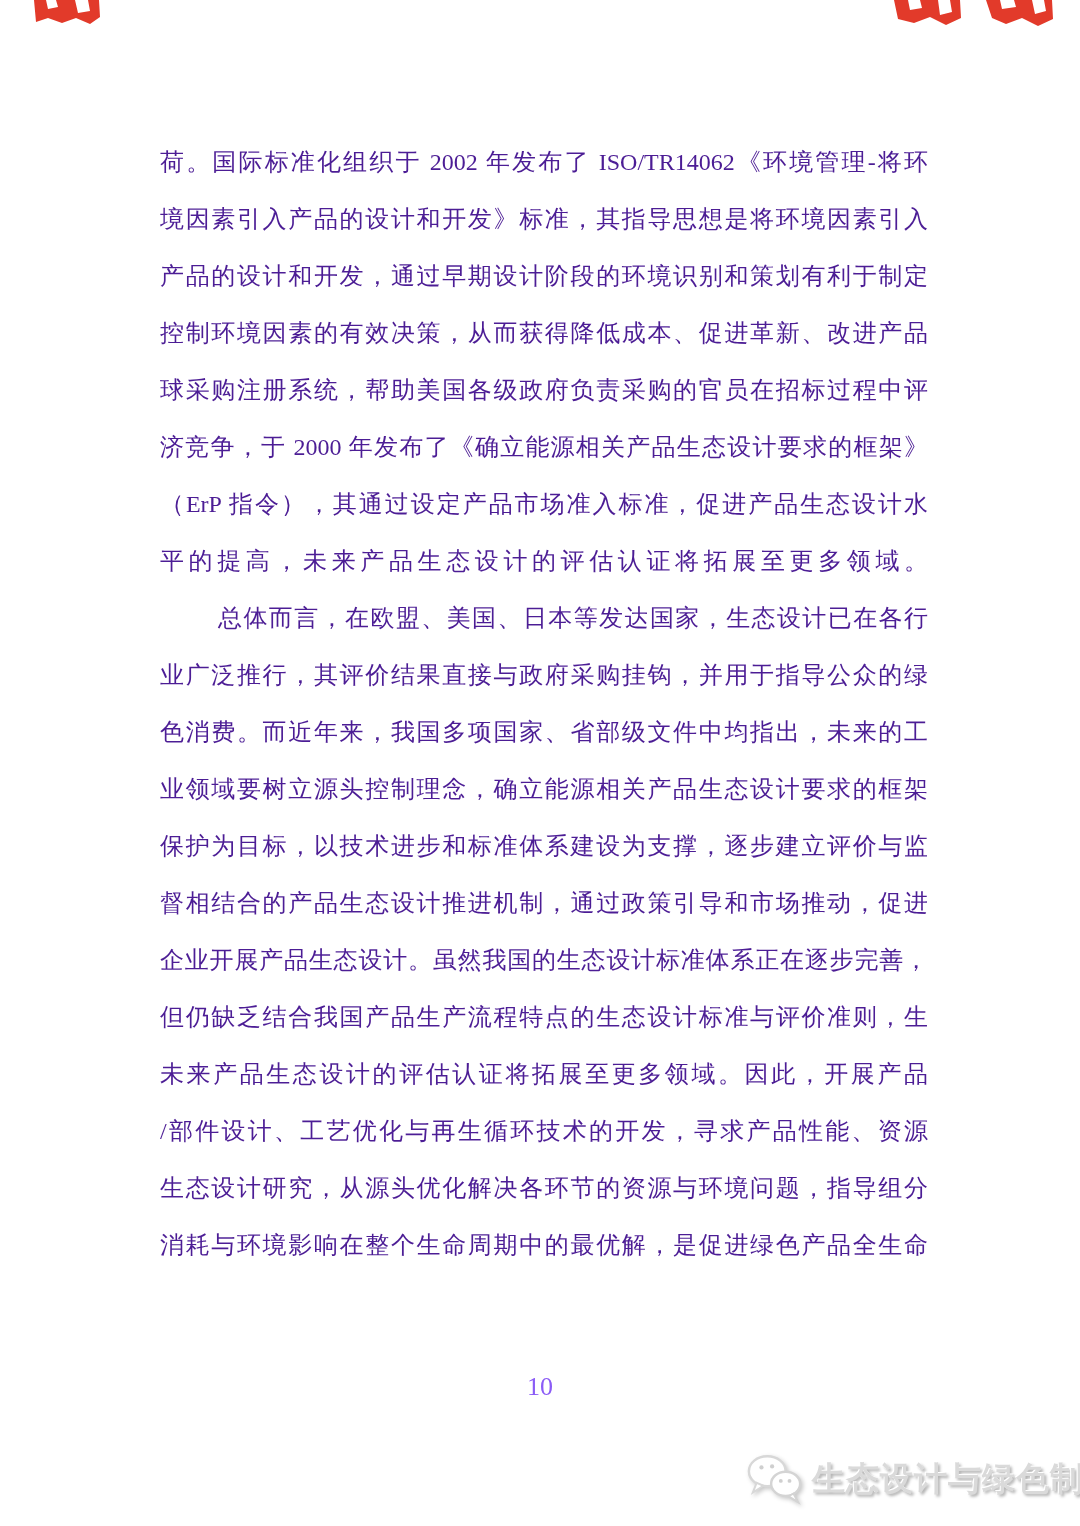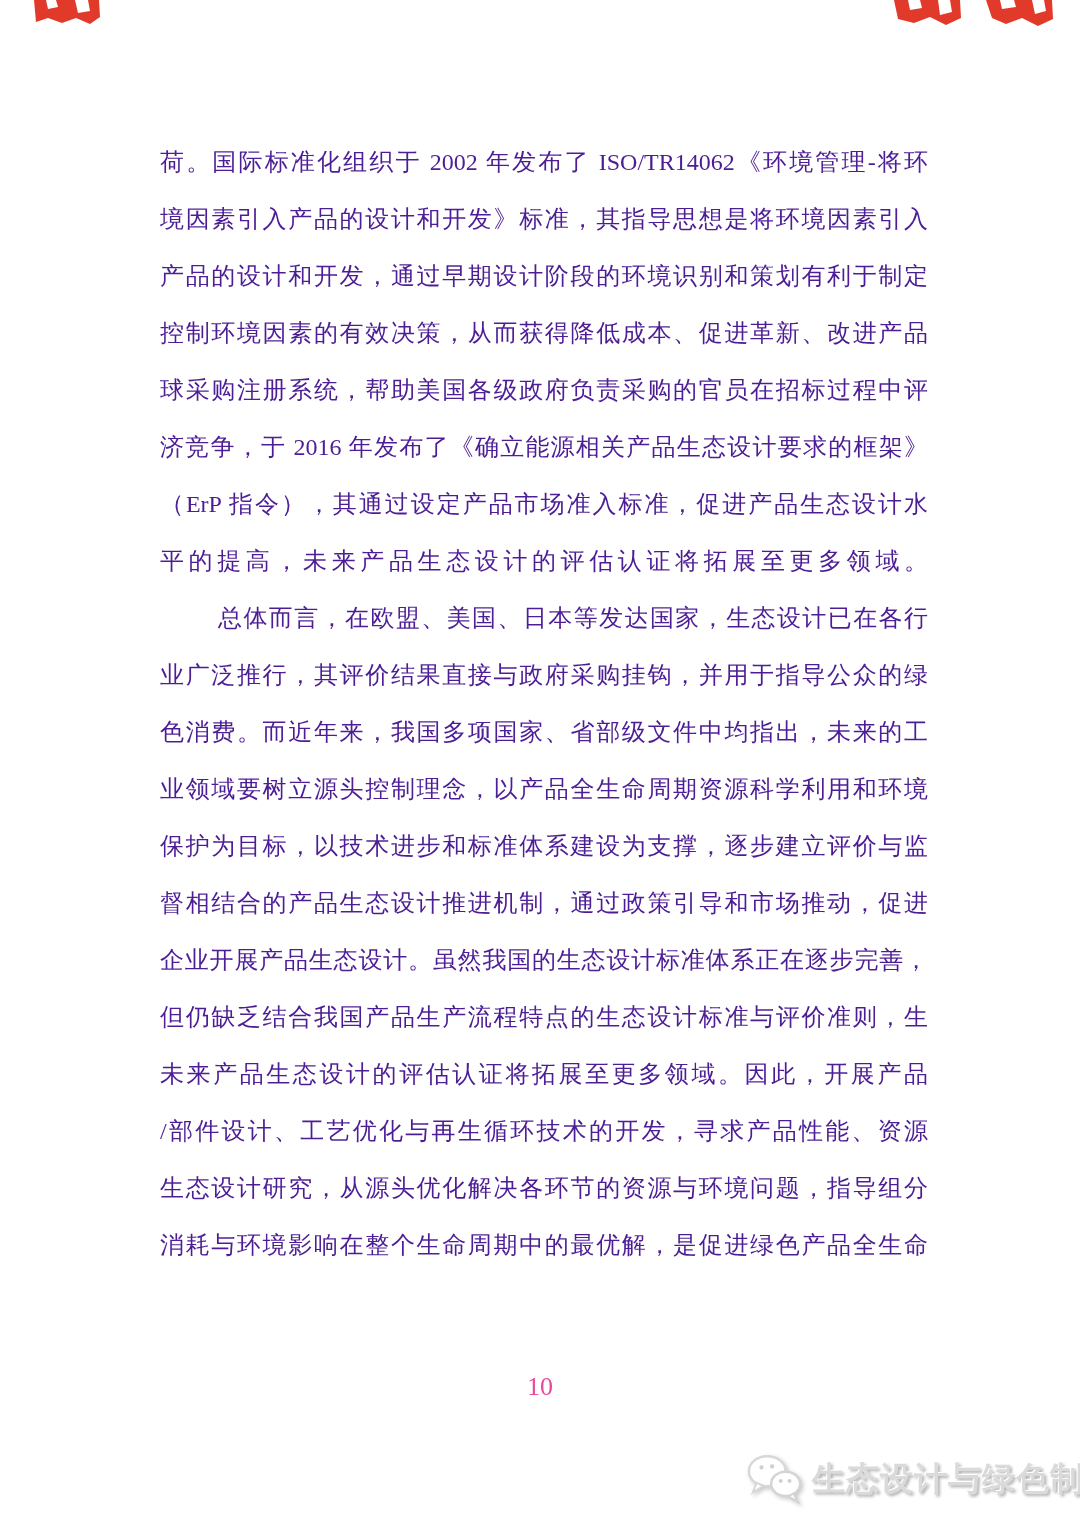--- a/index.html
+++ b/index.html
@@ -30,21 +30,21 @@
     overflow: visible;
   }
   .para2 .doc-line:first-child { text-indent: 58px; }
 
   .page-number {
     position: absolute;
     top: 1372px; left: 0;
     width: 1080px;
     text-align: center;
     font-size: 26px;
-    color: #ec4899;
+    color: #8b5cf6;
   }
 
   .footer {
     position: absolute;
     left: 746px; top: 1450px;
     height: 58px;
     display: flex;
     align-items: center;
     gap: 8px;
   }
@@ -73,29 +73,29 @@
     <path d="M100 0 L114 0 L116 9 L130 7 L128 0 L146 0 L149 14 L160 11 L158 0 L166 0 L167 19 L152 26 L136 18 L120 24 L106 18 Z" fill="#e23a2a"></path>
   </svg>
 
   <div class="body-text">
     <div class="para para1">
         <div class="doc-line">荷。国际标准化组织于 2002 年发布了 ISO/TR14062《环境管理-将环</div>
         <div class="doc-line">境因素引入产品的设计和开发》标准，其指导思想是将环境因素引入</div>
         <div class="doc-line">产品的设计和开发，通过早期设计阶段的环境识别和策划有利于制定</div>
         <div class="doc-line">控制环境因素的有效决策，从而获得降低成本、促进革新、改进产品</div>
         <div class="doc-line">球采购注册系统，帮助美国各级政府负责采购的官员在招标过程中评</div>
-        <div class="doc-line">济竞争，于 2016 年发布了《确立能源相关产品生态设计要求的框架》</div>
+        <div class="doc-line">济竞争，于 2000 年发布了《确立能源相关产品生态设计要求的框架》</div>
         <div class="doc-line">（ErP 指令），其通过设定产品市场准入标准，促进产品生态设计水</div>
         <div class="doc-line">平的提高，未来产品生态设计的评估认证将拓展至更多领域。</div>
       </div>
     <div class="para para2">
         <div class="doc-line">总体而言，在欧盟、美国、日本等发达国家，生态设计已在各行</div>
         <div class="doc-line">业广泛推行，其评价结果直接与政府采购挂钩，并用于指导公众的绿</div>
         <div class="doc-line">色消费。而近年来，我国多项国家、省部级文件中均指出，未来的工</div>
-        <div class="doc-line">业领域要树立源头控制理念，以产品全生命周期资源科学利用和环境</div>
+        <div class="doc-line">业领域要树立源头控制理念，确立能源相关产品生态设计要求的框架</div>
         <div class="doc-line">保护为目标，以技术进步和标准体系建设为支撑，逐步建立评价与监</div>
         <div class="doc-line">督相结合的产品生态设计推进机制，通过政策引导和市场推动，促进</div>
         <div class="doc-line">企业开展产品生态设计。虽然我国的生态设计标准体系正在逐步完善，</div>
         <div class="doc-line">但仍缺乏结合我国产品生产流程特点的生态设计标准与评价准则，生</div>
         <div class="doc-line">未来产品生态设计的评估认证将拓展至更多领域。因此，开展产品</div>
         <div class="doc-line">/部件设计、工艺优化与再生循环技术的开发，寻求产品性能、资源</div>
         <div class="doc-line">生态设计研究，从源头优化解决各环节的资源与环境问题，指导组分</div>
         <div class="doc-line">消耗与环境影响在整个生命周期中的最优解，是促进绿色产品全生命</div>
       </div>
   </div>

